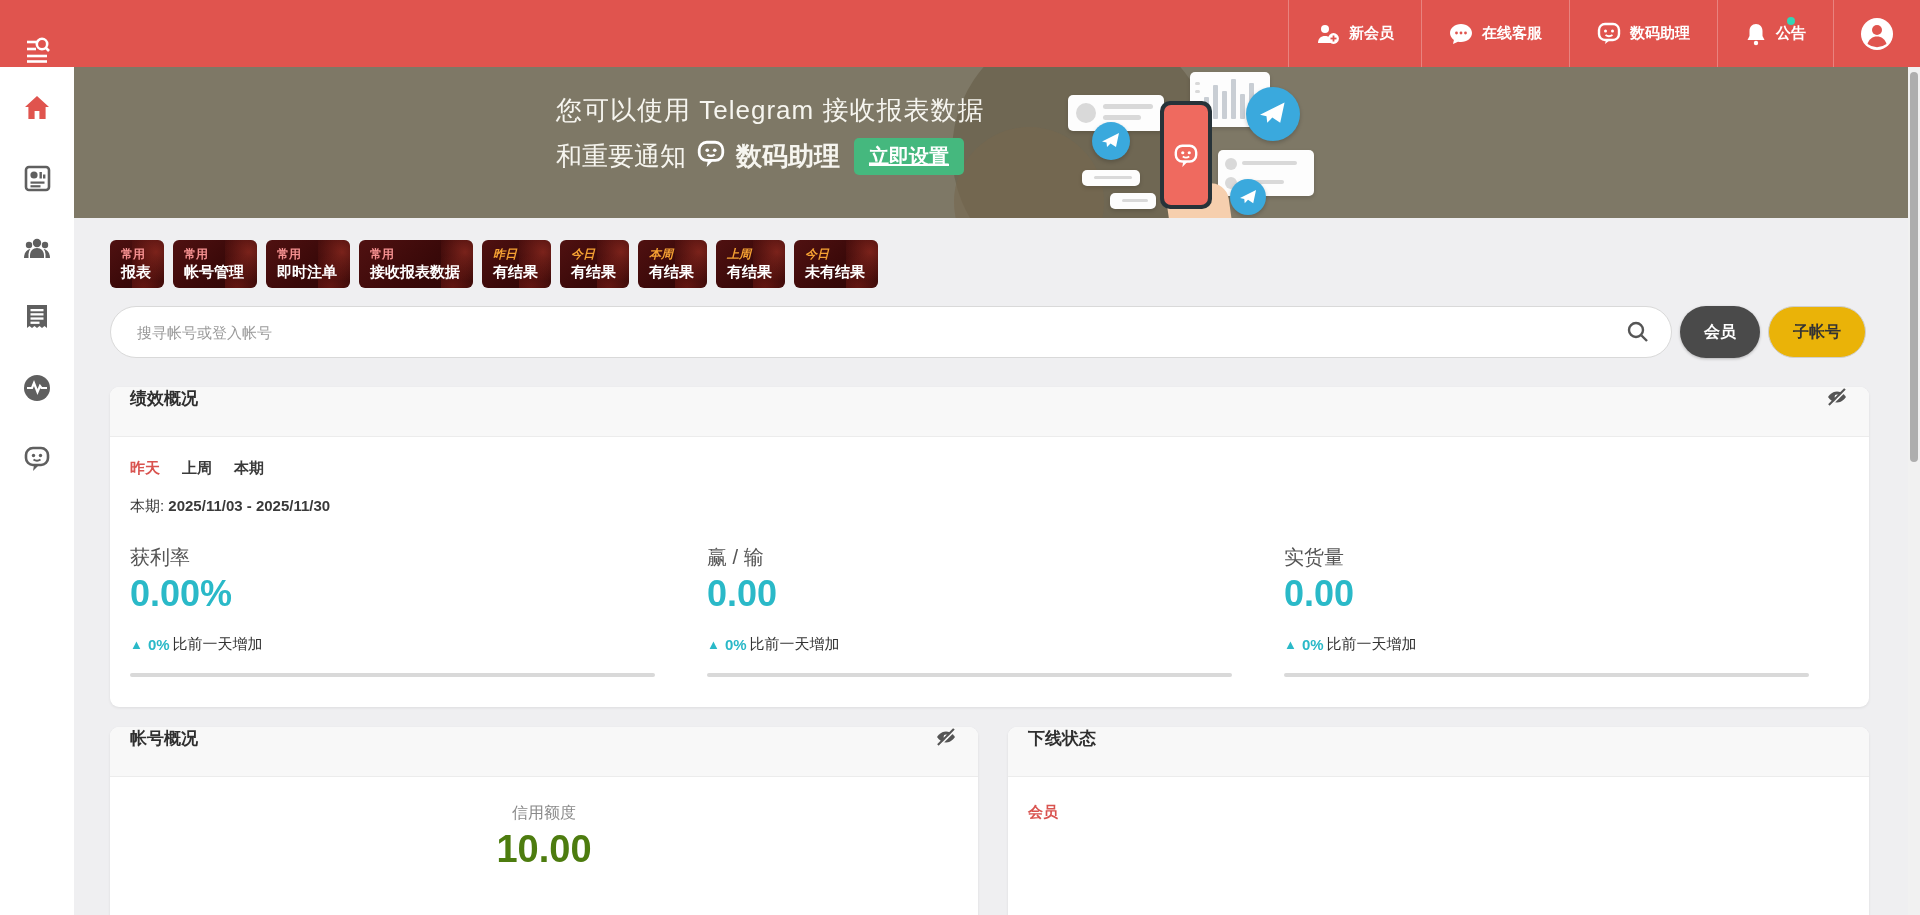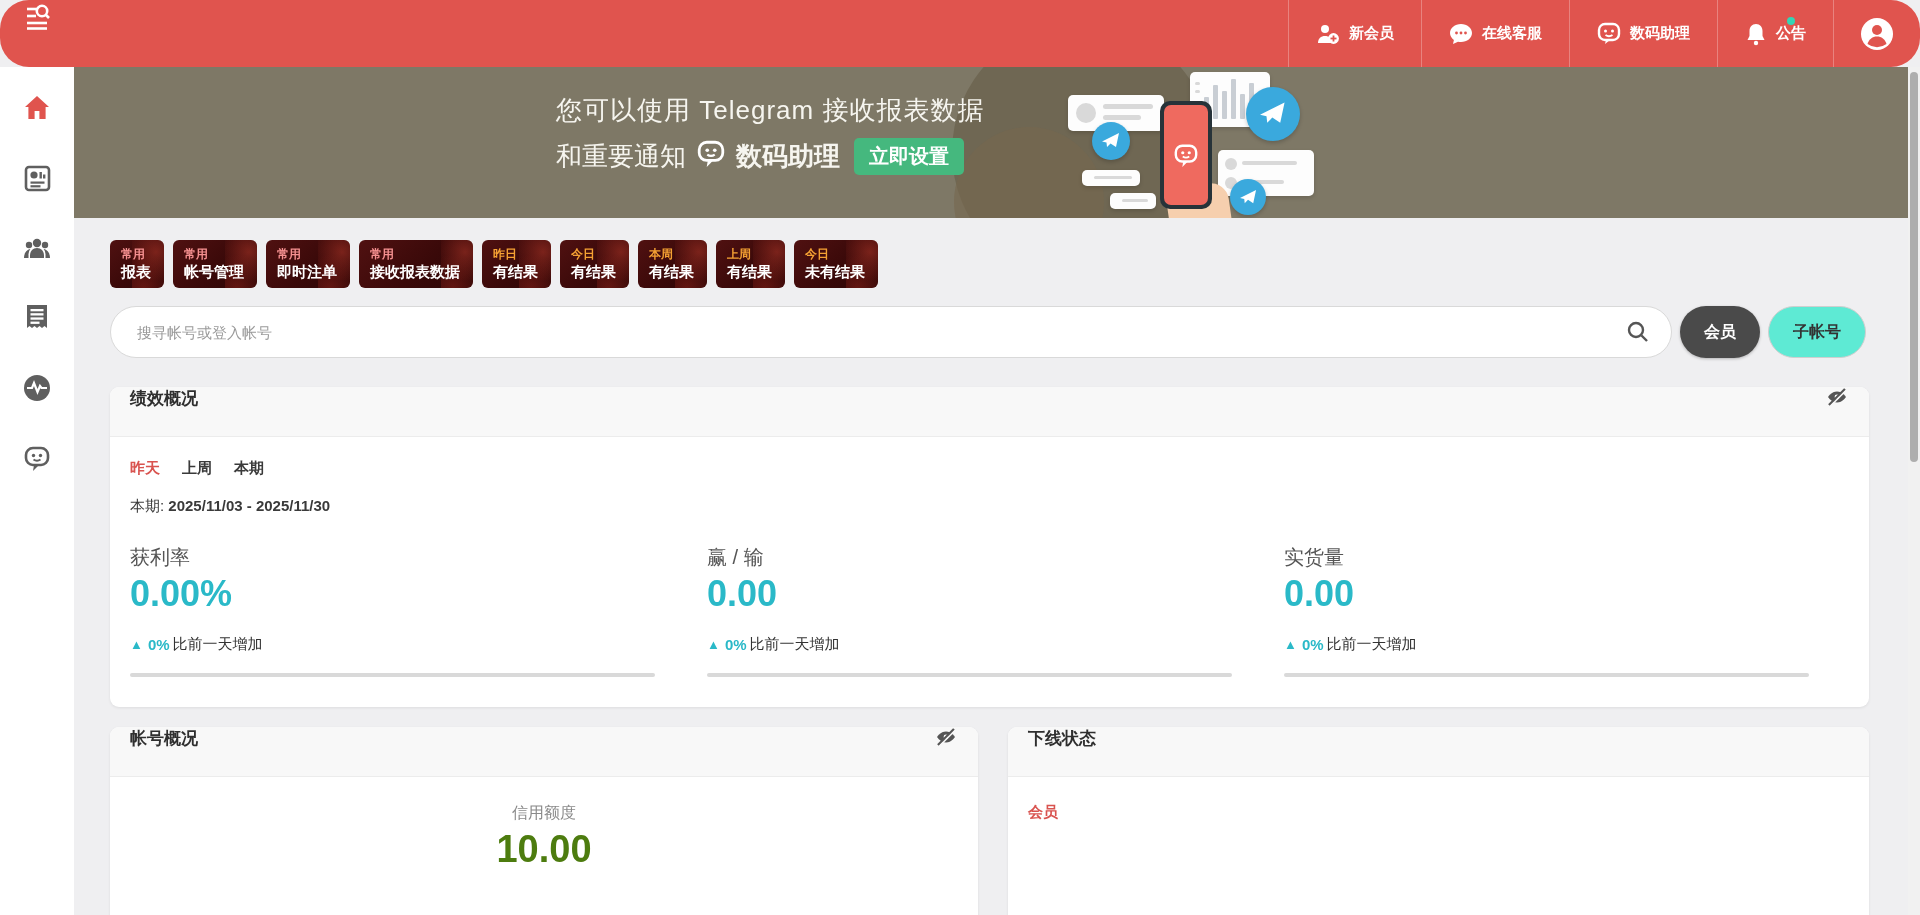--- a/index.html
+++ b/index.html
@@ -1,19 +1,19 @@
 <!DOCTYPE html>
 <html><head>
 <meta charset="utf-8">
 <style>
   * { margin:0; padding:0; box-sizing:border-box; }
   html,body { width:1920px; height:915px; overflow:hidden; font-family:"Liberation Sans","DejaVu Sans",sans-serif; background:#efeff1; }
 
   
-  .navbar { position:absolute; left:0; top:0; width:1920px; height:67px; background:#e0544e; display:flex; align-items:flex-start; justify-content:space-between; z-index:30;border-radius:29px; }
+  .navbar { position:absolute; left:0; top:0; width:1920px; height:67px; background:#e0544e; display:flex; align-items:flex-end; justify-content:space-between; z-index:30; }
   .nav-left { padding-left:22px; display:flex; align-items:center; }
   .nav-burger { width:34px; height:34px; display:flex; align-items:center; justify-content:center; cursor:pointer; }
   .nav-right { display:flex; align-items:stretch; height:100%; }
   .nav-item { display:flex; align-items:center; gap:9px; padding:0 27px; border-left:1px solid rgba(255,255,255,.28); color:#fff; font-size:15px; font-weight:bold; cursor:pointer; position:relative; }
   .nav-item svg { display:block; }
   .badge-dot { position:absolute; top:17px; right:38px; width:8px; height:8px; border-radius:50%; background:#35d4b4; }
   .nav-avatar { display:flex; align-items:center; padding:0 26px; border-left:1px solid rgba(255,255,255,.28); cursor:pointer; }
 
   
   .sidebar { position:absolute; left:0; top:67px; width:74px; height:848px; background:#ffffff; display:flex; flex-direction:column; align-items:center; padding-top:18px; z-index:20; }
@@ -23,49 +23,49 @@
   .main { position:absolute; left:74px; top:67px; width:1846px; height:848px; padding-right:2px; }
 
   
   .banner { position:relative; width:1834px; height:151px; background:#7e7866; overflow:hidden; }
   .banner-bigcircle { position:absolute; left:878px; top:-45px; width:260px; height:260px; border-radius:50%; background:#6f6753; }
   .banner-smallcircle { position:absolute; left:880px; top:60px; width:150px; height:150px; border-radius:50%; background:#77674f; opacity:.6; }
   .banner-text { position:absolute; left:482px; top:26px; color:#f6f5ef; }
   .banner-line1 { font-size:26px; letter-spacing:1px; }
   .banner-line2 { font-size:26px; margin-top:10px; display:flex; align-items:center; gap:10px; }
   .banner-line2 b { font-weight:bold; }
-  .banner-cta { display:inline-block; background:#45b87e; color:#fff; font-size:20px; font-weight:bold; padding:5px 15px; border-radius:5px; margin-left:4px; cursor:pointer; }
+  .banner-cta { display:inline-block; background:#45b87e; color:#fff; font-size:20px; font-weight:bold; padding:5px 15px; border-radius:5px; margin-left:4px; cursor:pointer;text-decoration:underline; }
   .banner-art { position:absolute; left:976px; top:0; width:420px; height:151px; }
   .art-card { position:absolute; background:#fdfdfd; border-radius:5px; box-shadow:0 2px 4px rgba(0,0,0,.15); }
   .art-line { position:absolute; height:5px; border-radius:3px; background:#d9d9d9; }
   .art-circle-ic { position:absolute; border-radius:50%; background:#d9d9d9; }
   .tg-circle { position:absolute; border-radius:50%; background:#3aa9dd; display:flex; align-items:center; justify-content:center; box-shadow:0 2px 4px rgba(0,0,0,.2); }
   .bar { position:absolute; bottom:8px; background:#c9ced4; border-radius:1px; }
   .phone { position:absolute; left:110px; top:34px; width:52px; height:108px; background:#273339; border-radius:10px; padding:4px; z-index:5; }
   .phone-screen { width:100%; height:100%; background:#ef6a5f; border-radius:7px; display:flex; align-items:center; justify-content:center; }
   .hand { position:absolute; left:118px; top:118px; width:62px; height:50px; background:#f6cfae; border-radius:14px 18px 4px 4px; transform:rotate(-8deg); z-index:4; }
 
   
   .content { padding:22px 38px 0 36px; }
   .tags-row { display:flex; gap:9px; }
   .qtag { position:relative; height:48px; border-radius:6px; padding:6px 13px 6px 11px; background:linear-gradient(135deg,#501111 0%,#3a0909 55%,#2b0606 100%); overflow:hidden; cursor:pointer; display:flex; flex-direction:column; justify-content:center; }
   .qtag::after { content:""; position:absolute; right:-8px; top:-6px; width:40px; height:60px; background:radial-gradient(circle at 60% 30%, rgba(190,60,45,.5) 0%, rgba(190,60,45,0) 60%), radial-gradient(circle at 30% 90%, rgba(160,40,30,.45) 0%, rgba(160,40,30,0) 55%); }
   .qtag-top { font-size:12px; font-weight:bold; line-height:15px; position:relative; z-index:1; }
   .qtag-bottom { font-size:15px; font-weight:bold; color:#fff; line-height:19px; position:relative; z-index:1; white-space:nowrap; }
   .top-pink { color:#f59090; }
-  .top-orange { color:#f5a133; }
+  .top-orange { color:#f5a133;font-style:italic; }
 
   .search-row { margin-top:18px; display:flex; align-items:center; gap:8px; }
   .search-wrap { position:relative; width:1562px; }
   .search-input { width:100%; height:52px; border:1px solid #d9d9d9; border-radius:26px; padding:0 56px 0 26px; font-size:15px; color:#333; outline:none; font-family:inherit; background:#fff; }
   .search-input::placeholder { color:#9a9a9a; }
   .search-ic { position:absolute; right:22px; top:14px; cursor:pointer; }
   .pill-btn { height:52px; border-radius:26px; border:none; font-size:16px; font-weight:bold; cursor:pointer; padding:0 24px; font-family:inherit; }
   .pill-dark { background:#4a4a4a; color:#fff; box-shadow:0 1px 3px rgba(0,0,0,.25); }
-  .pill-light { background:#5eead4; color:#333; border:1px solid #cfcfcf; }
+  .pill-light { background:#eab308; color:#333; border:1px solid #cfcfcf; }
 
   
   .card { background:#fff; border-radius:9px; box-shadow:0 1px 3px rgba(0,0,0,.08); overflow:hidden; }
   .card-header { height:50px; background:#f8f8f8; border-bottom:1px solid #ececec; display:flex; align-items:flex-start; justify-content:space-between; padding:0 20px; }
   .card-title { font-size:17px; font-weight:bold; color:#2f2f2f; }
   .eye-btn { cursor:pointer; display:flex; align-items:center; }
 
   .perf-card { margin-top:29px; width:1759px; }
   .perf-body { padding:22px 38px 30px 20px; }
   .tabs { display:flex; gap:22px; font-size:15px; font-weight:bold; }

